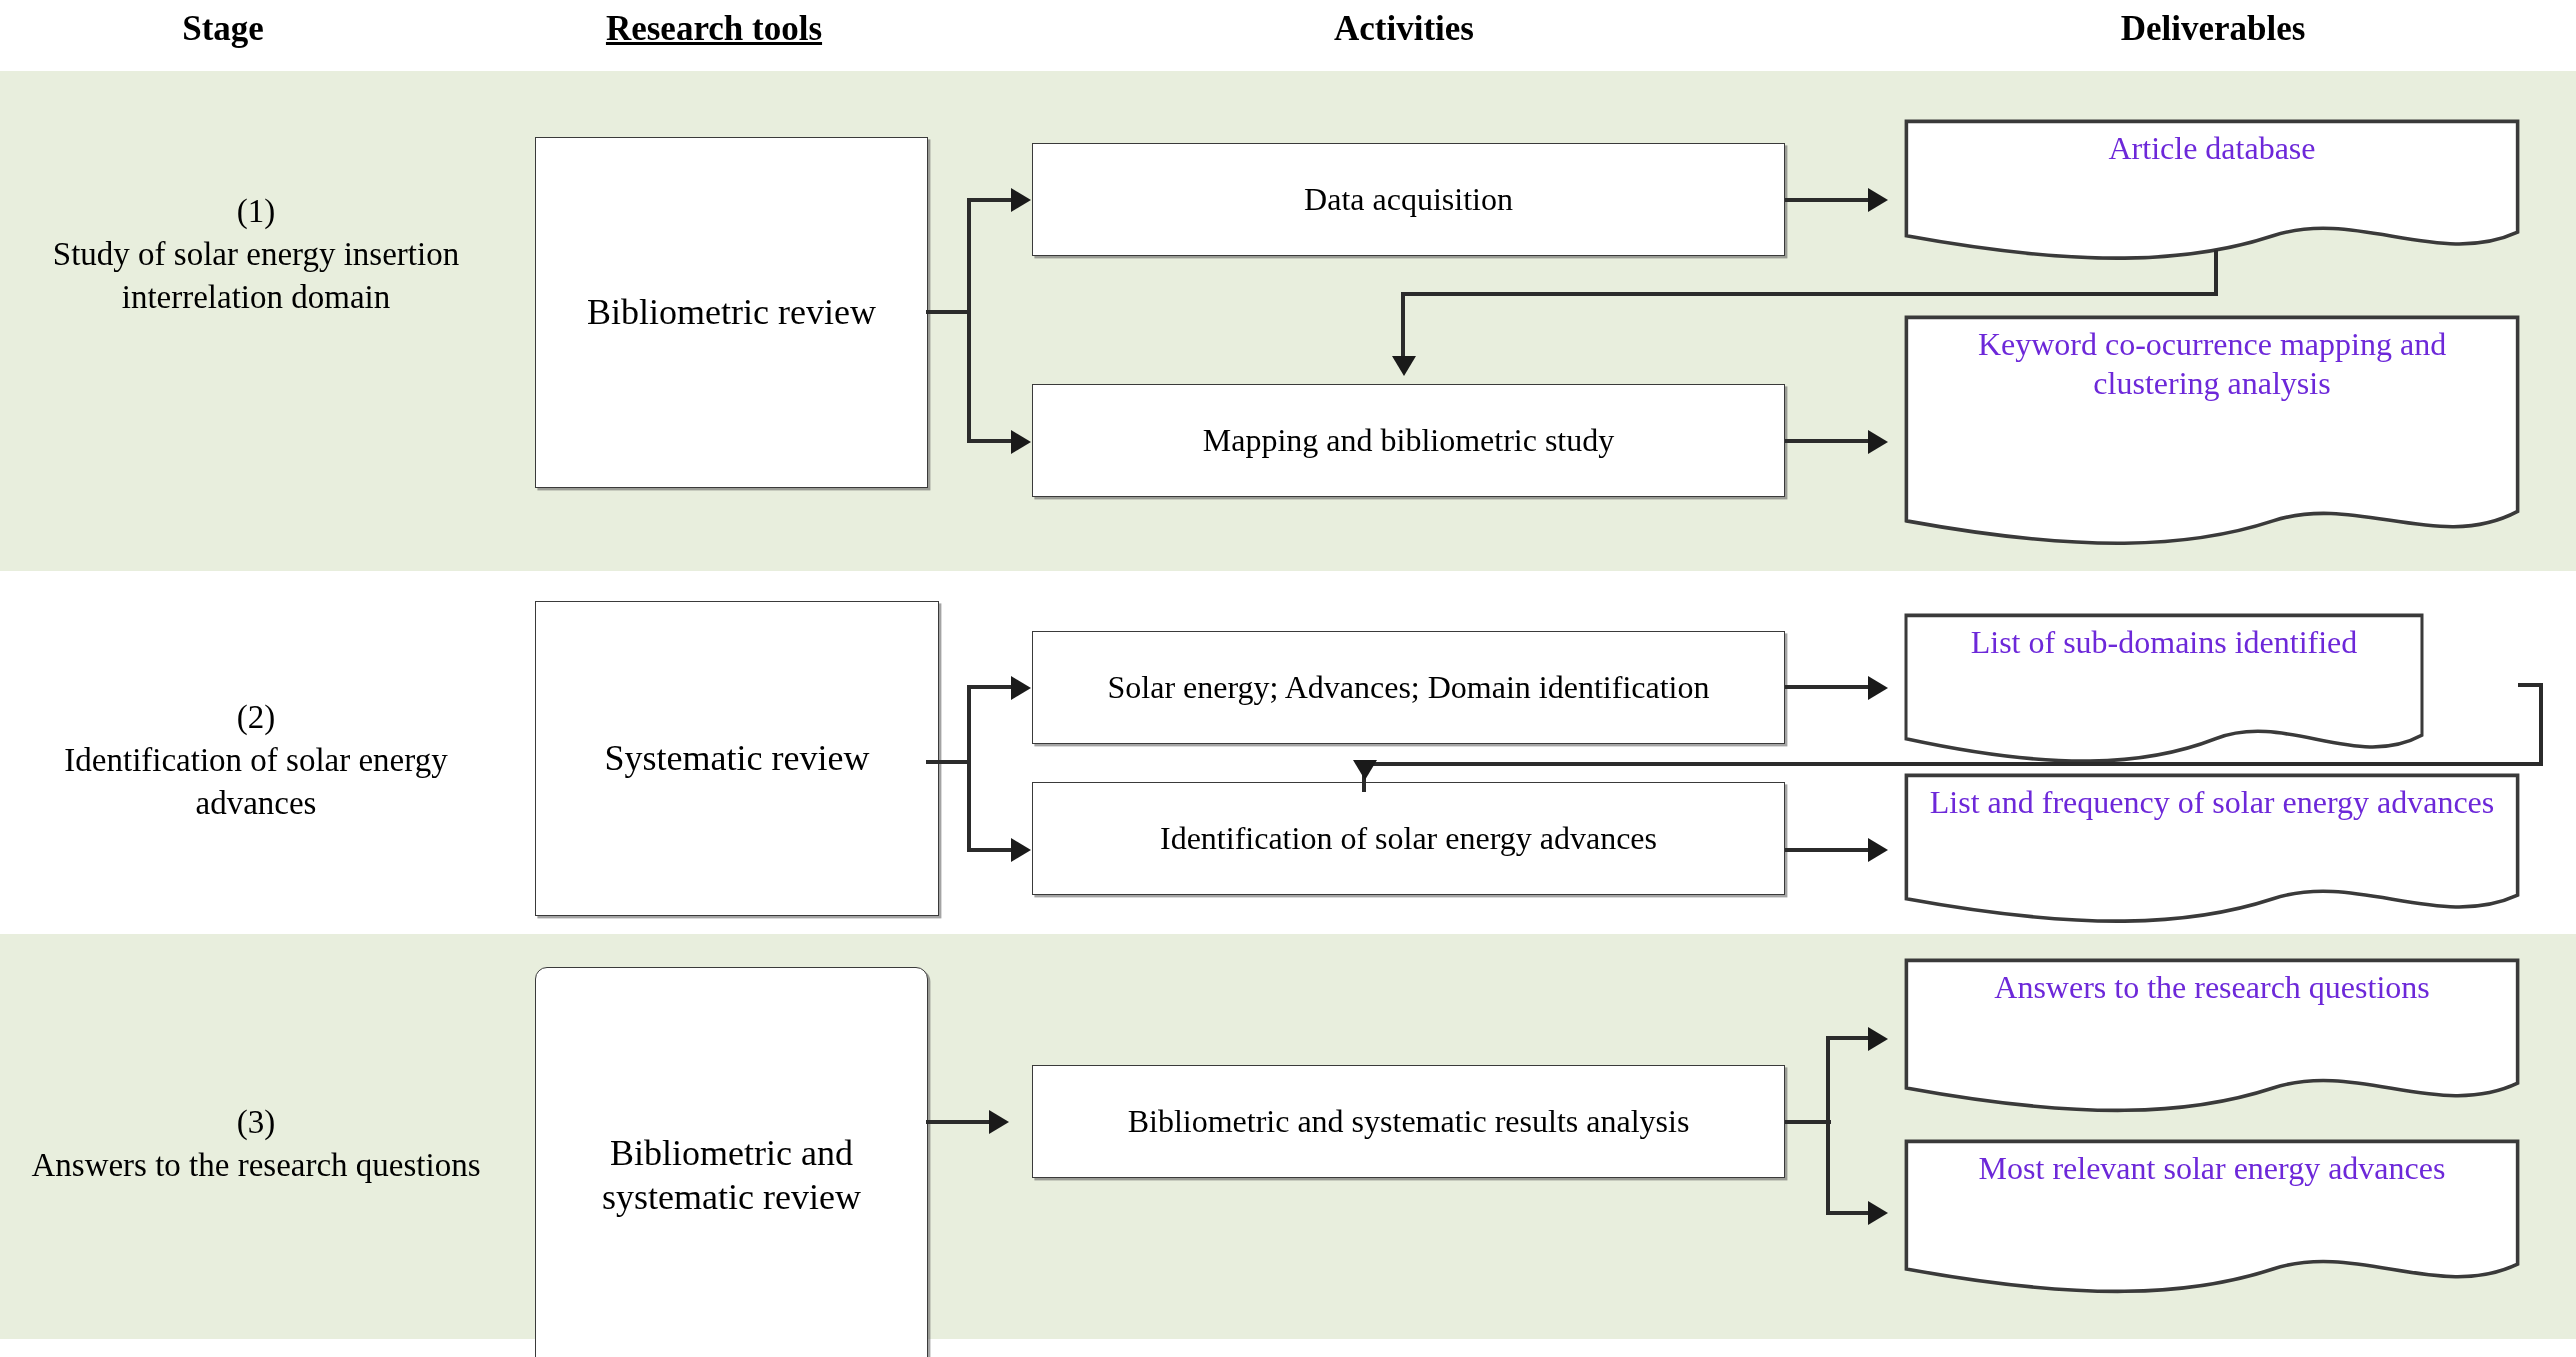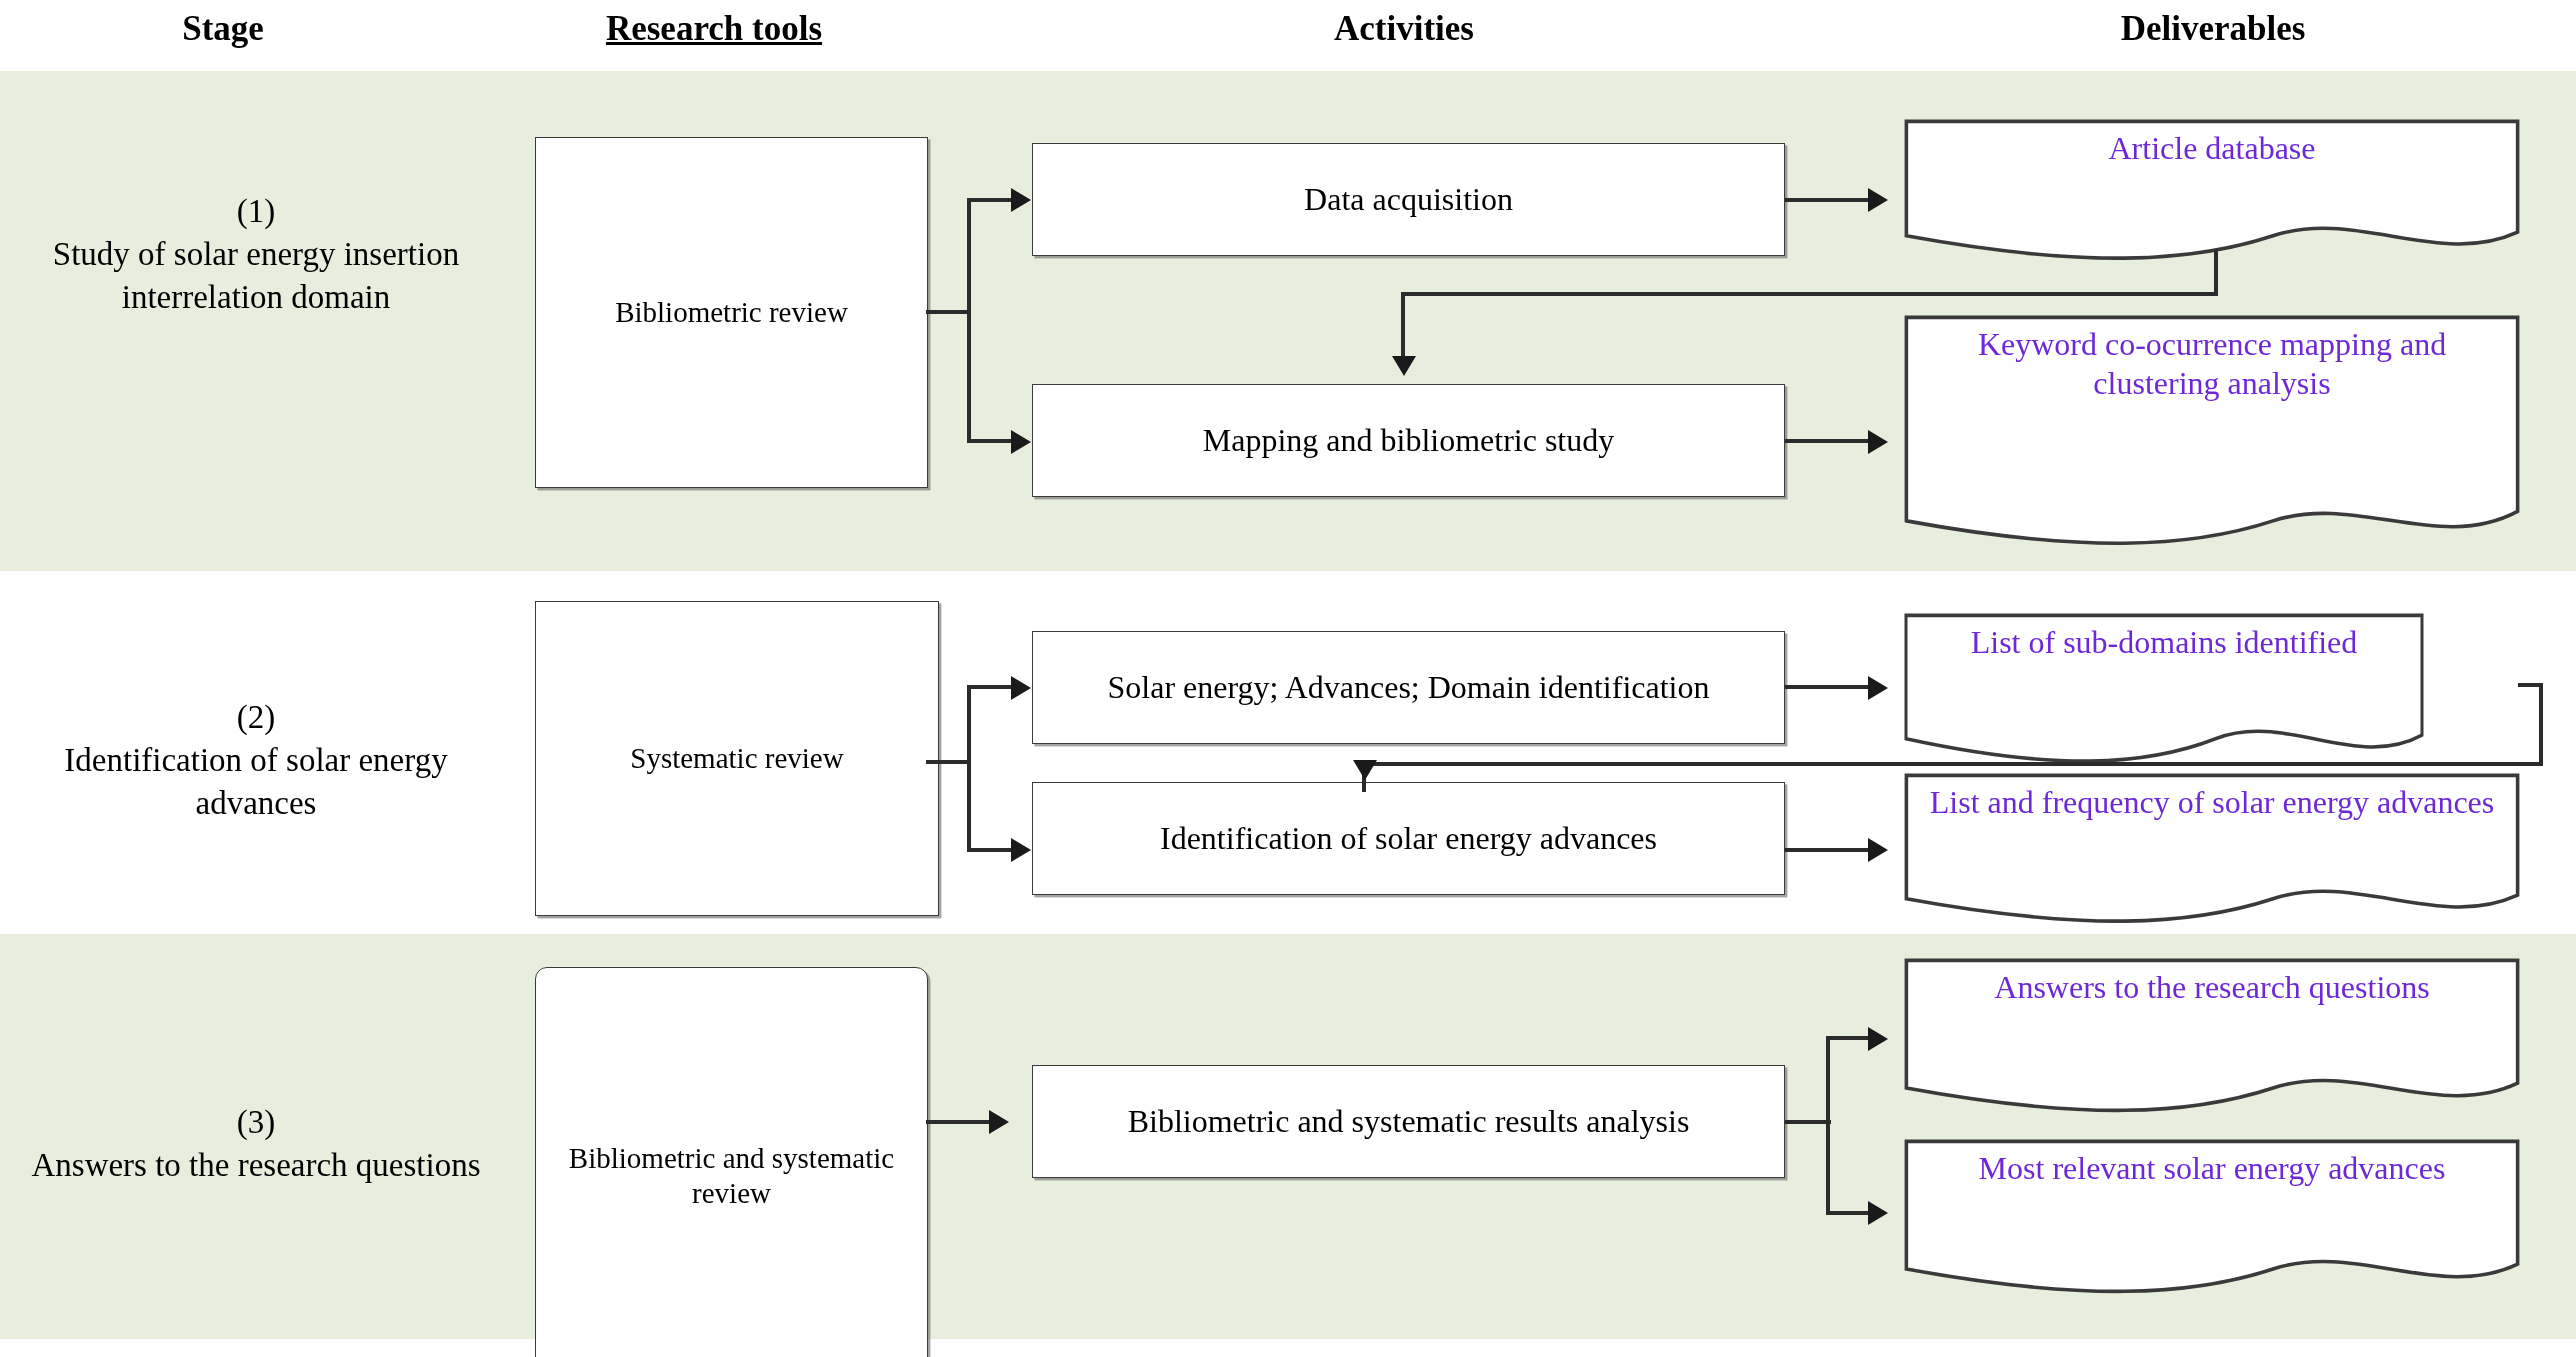--- a/index.html
+++ b/index.html
@@ -52,21 +52,21 @@
     box-shadow:2.4px 2.4px 0 0 rgba(90,90,90,.55);
     display:flex;
     align-items:center;
     justify-content:center;
     text-align:center;
     font-size:32px;
     line-height:1.22;
     padding:0 10.7px;
     color:#000;
   }
-  .node.tool{font-size:29px;}
+  .node.tool{font-size:36px;}
 
   
   .doc{
     position:absolute;
     box-sizing:border-box;
     display:flex;
     align-items:flex-start;
     justify-content:center;
     text-align:center;
     font-size:32px;

